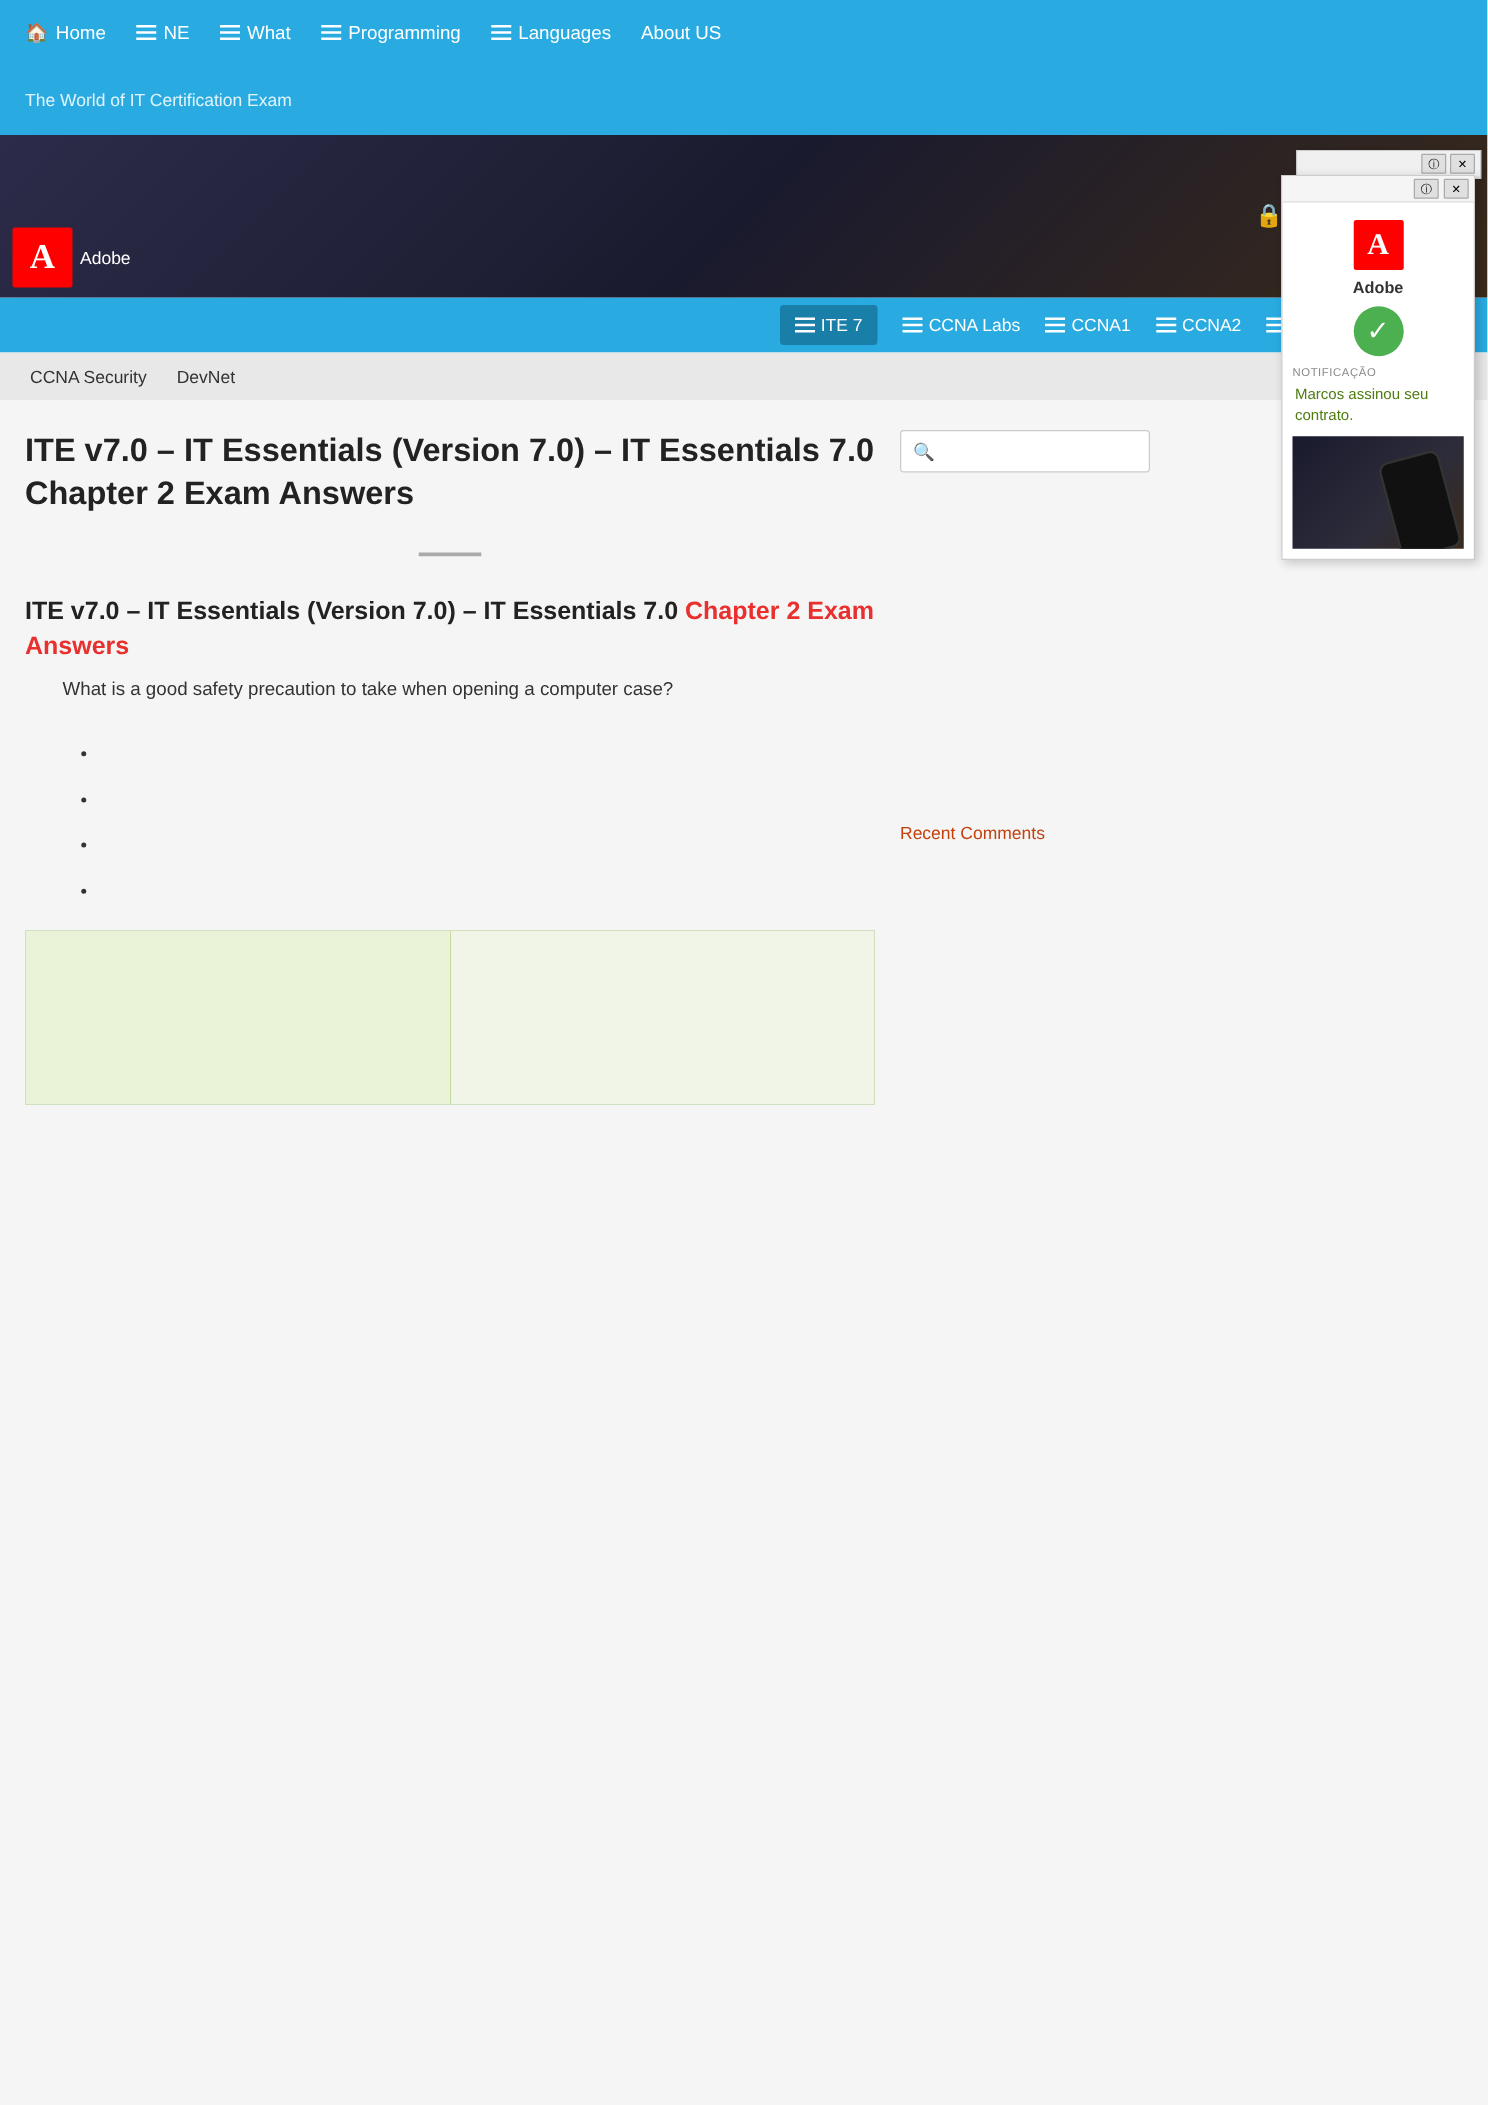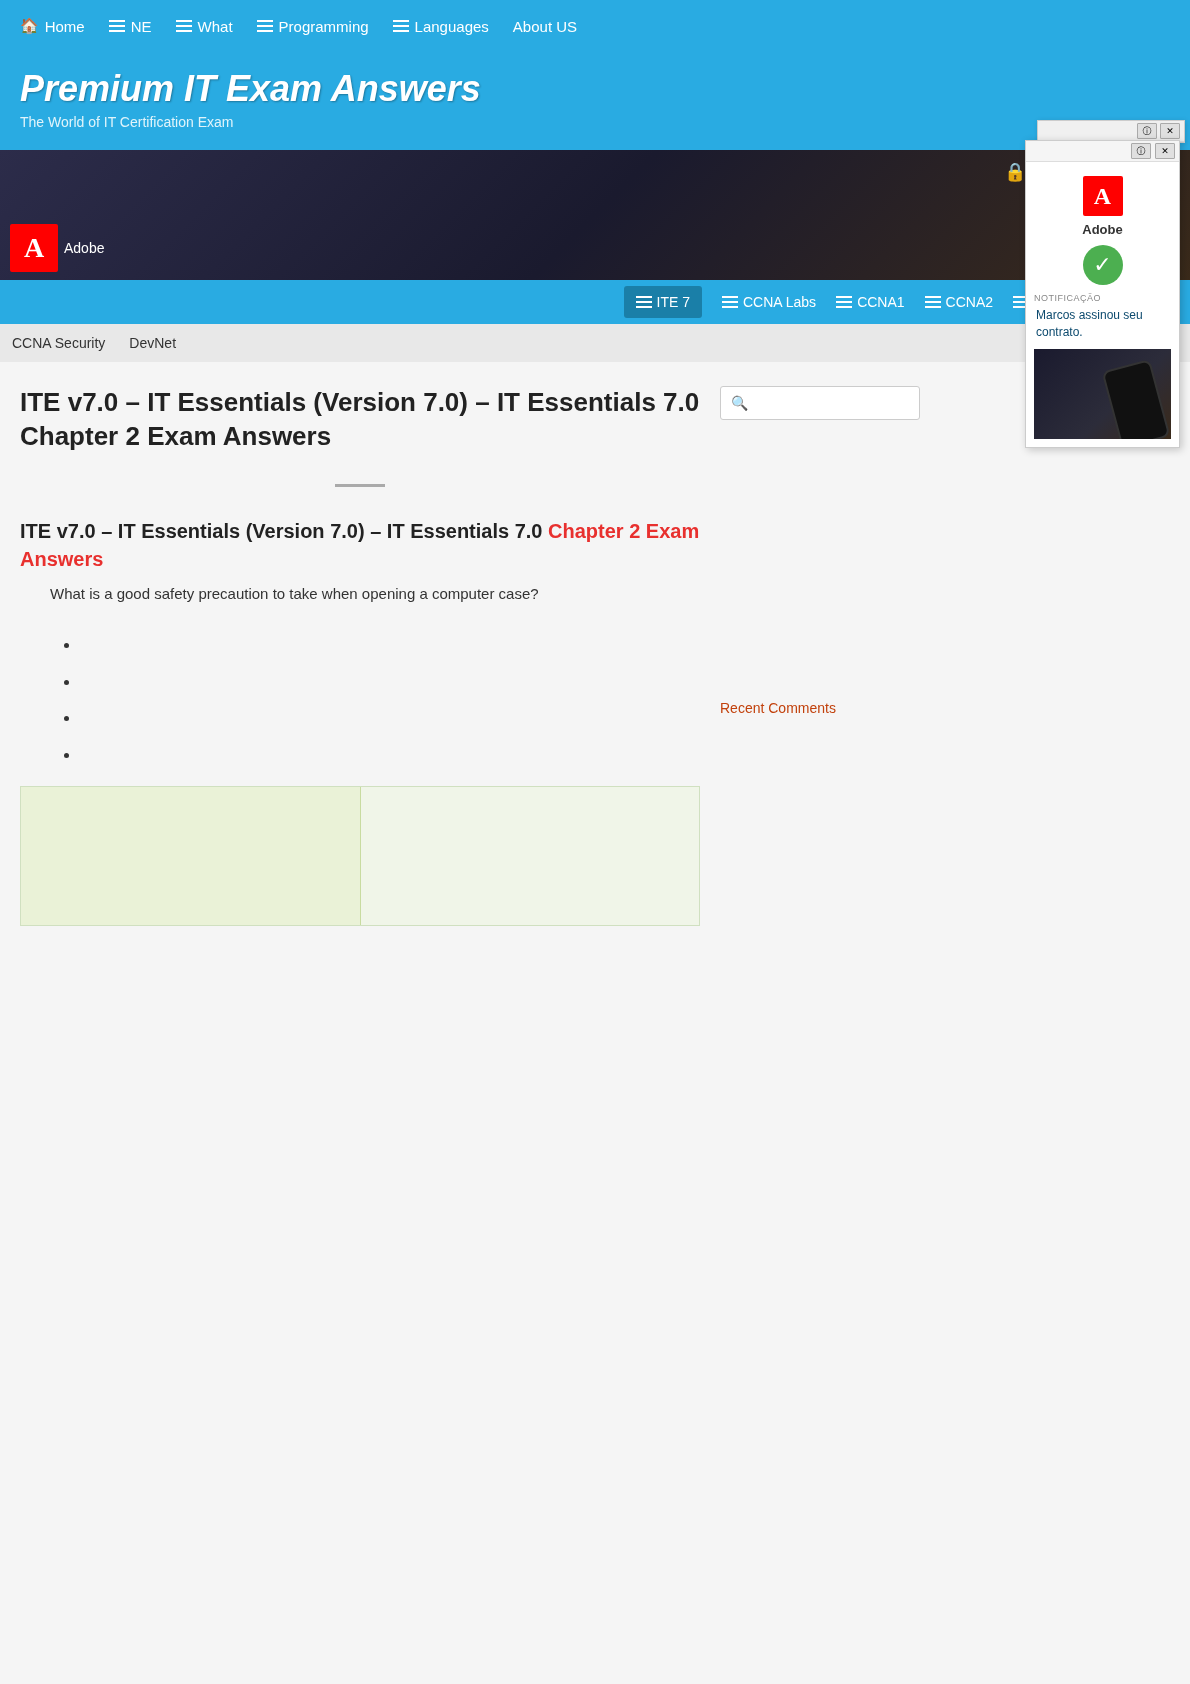--- a/index.html
+++ b/index.html
@@ -130,21 +130,21 @@
       background: #1a7fa8;
       padding: 8px 12px;
       border-radius: 3px;
     }
 
     
     .sub-nav-2 {
       background: #e8e8e8;
       display: flex;
       align-items: center;
-      padding: 0 12px;
+      padding: 0 24px;
       height: 38px;
       gap: 24px;
     }
     .sub-nav-2-item {
       color: #333;
       font-size: 14px;
       cursor: pointer;
     }
 
     
@@ -322,21 +322,21 @@
     }
     .notificacao-label {
       font-size: 9px;
       color: #888;
       text-align: left;
       letter-spacing: 0.5px;
       margin-bottom: 4px;
     }
     .notification-text {
       font-size: 12px;
-      color: #0c4a6e;
+      color: #4d7c0f;
       text-align: left;
       line-height: 1.4;
       padding: 0 2px;
     }
     .phone-image-placeholder {
       width: 100%;
       height: 90px;
       background: linear-gradient(135deg, #1a1a2e 0%, #2c2c3a 60%, #3a2a1a 100%);
       margin-top: 8px;
       display: flex;
@@ -408,21 +408,20 @@
         <span></span>
       </span>
     <span>Languages</span>
   </a>
   <a class="nav-item">
     <span>About US</span>
   </a>
 </nav>
 
 <header class="site-header">
-  <div class="site-title">Premium IT Exam Answers</div>
   <div class="site-subtitle">The World of IT Certification Exam</div>
 </header>
 
 <div class="banner-area">
   <div class="banner-image-placeholder">
     <div style="display:flex;align-items:center;">
       <div class="adobe-logo-white">
         <span class="adobe-a">A</span>
       </div>
       <span class="adobe-label">Adobe</span>

